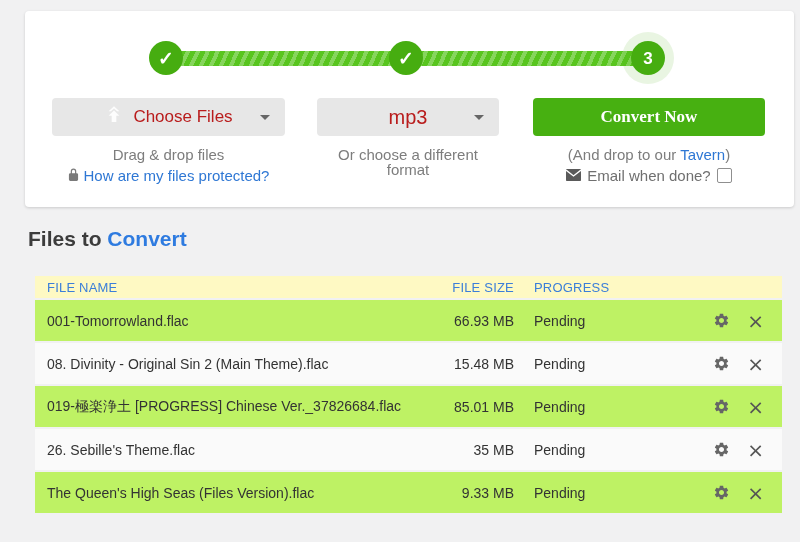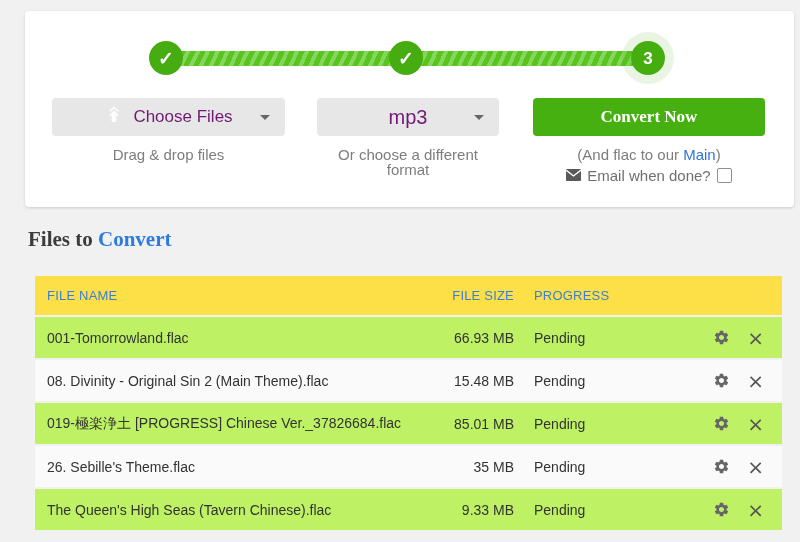--- a/index.html
+++ b/index.html
@@ -29,21 +29,21 @@
     background:#46ad10;color:#fff;display:flex;align-items:center;justify-content:center;
     font-size:19px;font-weight:bold;line-height:1;
   }
   .sc1{left:124px;} .sc2{left:364px;} .sc3{left:606px;font-size:17px;}
   
   .big-btn{
     position:absolute;top:87px;height:38px;border-radius:4px;
     display:flex;align-items:center;justify-content:center;
     box-sizing:border-box;cursor:pointer;
   }
-  .gray-btn{background:#e7e7e7;color:#701a75;font-size:17px;}
+  .gray-btn{background:#e7e7e7;color:#b91c1c;font-size:17px;}
   .choose{left:27px;width:233px;gap:9px;}
   .format{left:292px;width:182px;font-size:20px;}
   .convert{left:508px;width:232px;background:#47b011;color:#fff;font-size:17px;font-weight:bold;font-family:Liberation Serif, serif;}
   .caret{
     position:absolute;right:15px;top:17px;width:0;height:0;
     border-left:5px solid transparent;border-right:5px solid transparent;
     border-top:5px solid #666;
   }
   .upl-icon{display:block;}
   
@@ -55,31 +55,31 @@
   .h3{left:508px;width:232px;top:136px;}
   .r2a{left:27px;width:233px;top:157px;display:flex;align-items:center;justify-content:center;gap:5px;}
   .r2b{left:508px;width:232px;top:157px;display:flex;align-items:center;justify-content:center;gap:6px;color:#6f6f6f;}
   .link{color:#2e77d4;cursor:pointer;text-decoration:none;}
   .checkbox{
     width:13px;height:13px;border:1px solid #8f8f8f;border-radius:2px;background:#fff;
     display:inline-block;cursor:pointer;
   }
   
   .heading{
-    position:absolute;left:28px;top:227px;font-size:21px;font-weight:600;color:#3c3c3c;font-family:Liberation Serif, serif;
+    position:absolute;left:28px;top:227px;font-size:21px;font-weight:600;color:#3c3c3c;
   }
   .heading .accent{color:#2e7be0;}
   
   .file-table{position:absolute;left:35px;top:276px;width:747px;}
   .t-header,.t-row{
     display:grid;grid-template-columns:1fr 100px 180px 80px;
     align-items:center;padding:0 8px 0 12px;box-sizing:border-box;
   }
   .t-header{
-    height:39px;background:#fde047;color:#3b7ed9;font-size:13px;letter-spacing:.2px;
+    height:22px;background:#fef9c3;color:#3b7ed9;font-size:13px;letter-spacing:.2px;
   }
   .t-row{height:41px;margin-top:2px;font-size:14px;color:#333;}
   .t-row.shade{background:#bef264;}
   .t-row.light{background:#fafafa;}
   .cell-size{text-align:right;}
   .cell-progress{padding-left:20px;}
   .cell-actions{display:flex;justify-content:flex-end;align-items:center;gap:17px;padding-right:10px;}
   .gear{cursor:pointer;display:flex;}
   .xmark{
     cursor:pointer;font-size:20px;line-height:1;color:#555;
@@ -118,22 +118,30 @@
     <span>mp3</span>
     <span class="caret"></span>
   </div>
 
   <div class="big-btn convert">
     <span>Convert Now</span>
   </div>
 
   <div class="hint h1">Drag &amp; drop files</div>
   <div class="hint h2">Or choose a different format</div>
-  <div class="hint h3"><span>(And flac to our </span><a class="link">Main</a><span>)</span></div>
-
+  <div class="hint h3"><span>(And drop to our </span><a class="link">Tavern</a><span>)</span></div>
+
+  <div class="hint r2a">
+    <span>
+      <svg width="11" height="13" viewBox="0 0 24 28" fill="#7a7a7a">
+        <path d="M12 1a6 6 0 0 0-6 6v4H5a3 3 0 0 0-3 3v11a3 3 0 0 0 3 3h14a3 3 0 0 0 3-3V14a3 3 0 0 0-3-3h-1V7a6 6 0 0 0-6-6zm-3.4 10V7a3.4 3.4 0 0 1 6.8 0v4H8.6z"></path>
+      </svg>
+    </span>
+    <a class="link">How are my files protected?</a>
+  </div>
 
   <div class="hint r2b">
     <span>
       <svg width="15" height="12" viewBox="0 0 24 19" fill="#5a5a5a">
         <path d="M1.2 0h21.6c.7 0 1.2.5 1.2 1.2v16.6c0 .7-.5 1.2-1.2 1.2H1.2C.5 19 0 18.5 0 17.8V1.2C0 .5.5 0 1.2 0z"></path>
         <path d="M0 1.5 L12 11 L24 1.5" stroke="#ffffff" stroke-width="2.2" fill="none"></path>
       </svg>
     </span>
     <span>Email when done?</span>
     <span class="checkbox"></span>
@@ -200,21 +208,21 @@
       <span class="gear">
         <svg width="17" height="17" viewBox="0 0 24 24" fill="#666">
           <path d="M19.14,12.94c0.04-0.3,0.06-0.61,0.06-0.94c0-0.32-0.02-0.64-0.07-0.94l2.03-1.58c0.18-0.14,0.23-0.41,0.12-0.61 l-1.92-3.32c-0.12-0.22-0.37-0.29-0.59-0.22l-2.39,0.96c-0.5-0.38-1.03-0.7-1.62-0.94L14.4,2.81c-0.04-0.24-0.24-0.41-0.48-0.41 h-3.84c-0.24,0-0.43,0.17-0.47,0.41L9.25,5.35C8.66,5.59,8.12,5.92,7.63,6.29L5.24,5.33c-0.22-0.08-0.47,0-0.59,0.22L2.74,8.87 C2.62,9.08,2.66,9.34,2.86,9.48l2.03,1.58C4.84,11.36,4.8,11.69,4.8,12s0.02,0.64,0.07,0.94l-2.03,1.58 c-0.18,0.14-0.23,0.41-0.12,0.61l1.92,3.32c0.12,0.22,0.37,0.29,0.59,0.22l2.39-0.96c0.5,0.38,1.03,0.7,1.62,0.94l0.36,2.54 c0.05,0.24,0.24,0.41,0.48,0.41h3.84c0.24,0,0.44-0.17,0.47-0.41l0.36-2.54c0.59-0.24,1.13-0.56,1.62-0.94l2.39,0.96 c0.22,0.08,0.47,0,0.59-0.22l1.92-3.32c0.12-0.22,0.07-0.47-0.12-0.61L19.14,12.94z M12,15.6c-1.98,0-3.6-1.62-3.6-3.6 s1.62-3.6,3.6-3.6s3.6,1.62,3.6,3.6S13.98,15.6,12,15.6z"></path>
         </svg>
       </span>
       <span class="xmark">×</span>
     </div>
   </div>
 
   <div class="t-row shade">
-    <div>The Queen's High Seas (Tavern Chinese).flac</div>
+    <div>The Queen's High Seas (Files Version).flac</div>
     <div class="cell-size">9.33 MB</div>
     <div class="cell-progress">Pending</div>
     <div class="cell-actions">
       <span class="gear">
         <svg width="17" height="17" viewBox="0 0 24 24" fill="#666">
           <path d="M19.14,12.94c0.04-0.3,0.06-0.61,0.06-0.94c0-0.32-0.02-0.64-0.07-0.94l2.03-1.58c0.18-0.14,0.23-0.41,0.12-0.61 l-1.92-3.32c-0.12-0.22-0.37-0.29-0.59-0.22l-2.39,0.96c-0.5-0.38-1.03-0.7-1.62-0.94L14.4,2.81c-0.04-0.24-0.24-0.41-0.48-0.41 h-3.84c-0.24,0-0.43,0.17-0.47,0.41L9.25,5.35C8.66,5.59,8.12,5.92,7.63,6.29L5.24,5.33c-0.22-0.08-0.47,0-0.59,0.22L2.74,8.87 C2.62,9.08,2.66,9.34,2.86,9.48l2.03,1.58C4.84,11.36,4.8,11.69,4.8,12s0.02,0.64,0.07,0.94l-2.03,1.58 c-0.18,0.14-0.23,0.41-0.12,0.61l1.92,3.32c0.12,0.22,0.37,0.29,0.59,0.22l2.39-0.96c0.5,0.38,1.03,0.7,1.62,0.94l0.36,2.54 c0.05,0.24,0.24,0.41,0.48,0.41h3.84c0.24,0,0.44-0.17,0.47-0.41l0.36-2.54c0.59-0.24,1.13-0.56,1.62-0.94l2.39,0.96 c0.22,0.08,0.47,0,0.59-0.22l1.92-3.32c0.12-0.22,0.07-0.47-0.12-0.61L19.14,12.94z M12,15.6c-1.98,0-3.6-1.62-3.6-3.6 s1.62-3.6,3.6-3.6s3.6,1.62,3.6,3.6S13.98,15.6,12,15.6z"></path>
         </svg>
       </span>
       <span class="xmark">×</span>
     </div>

